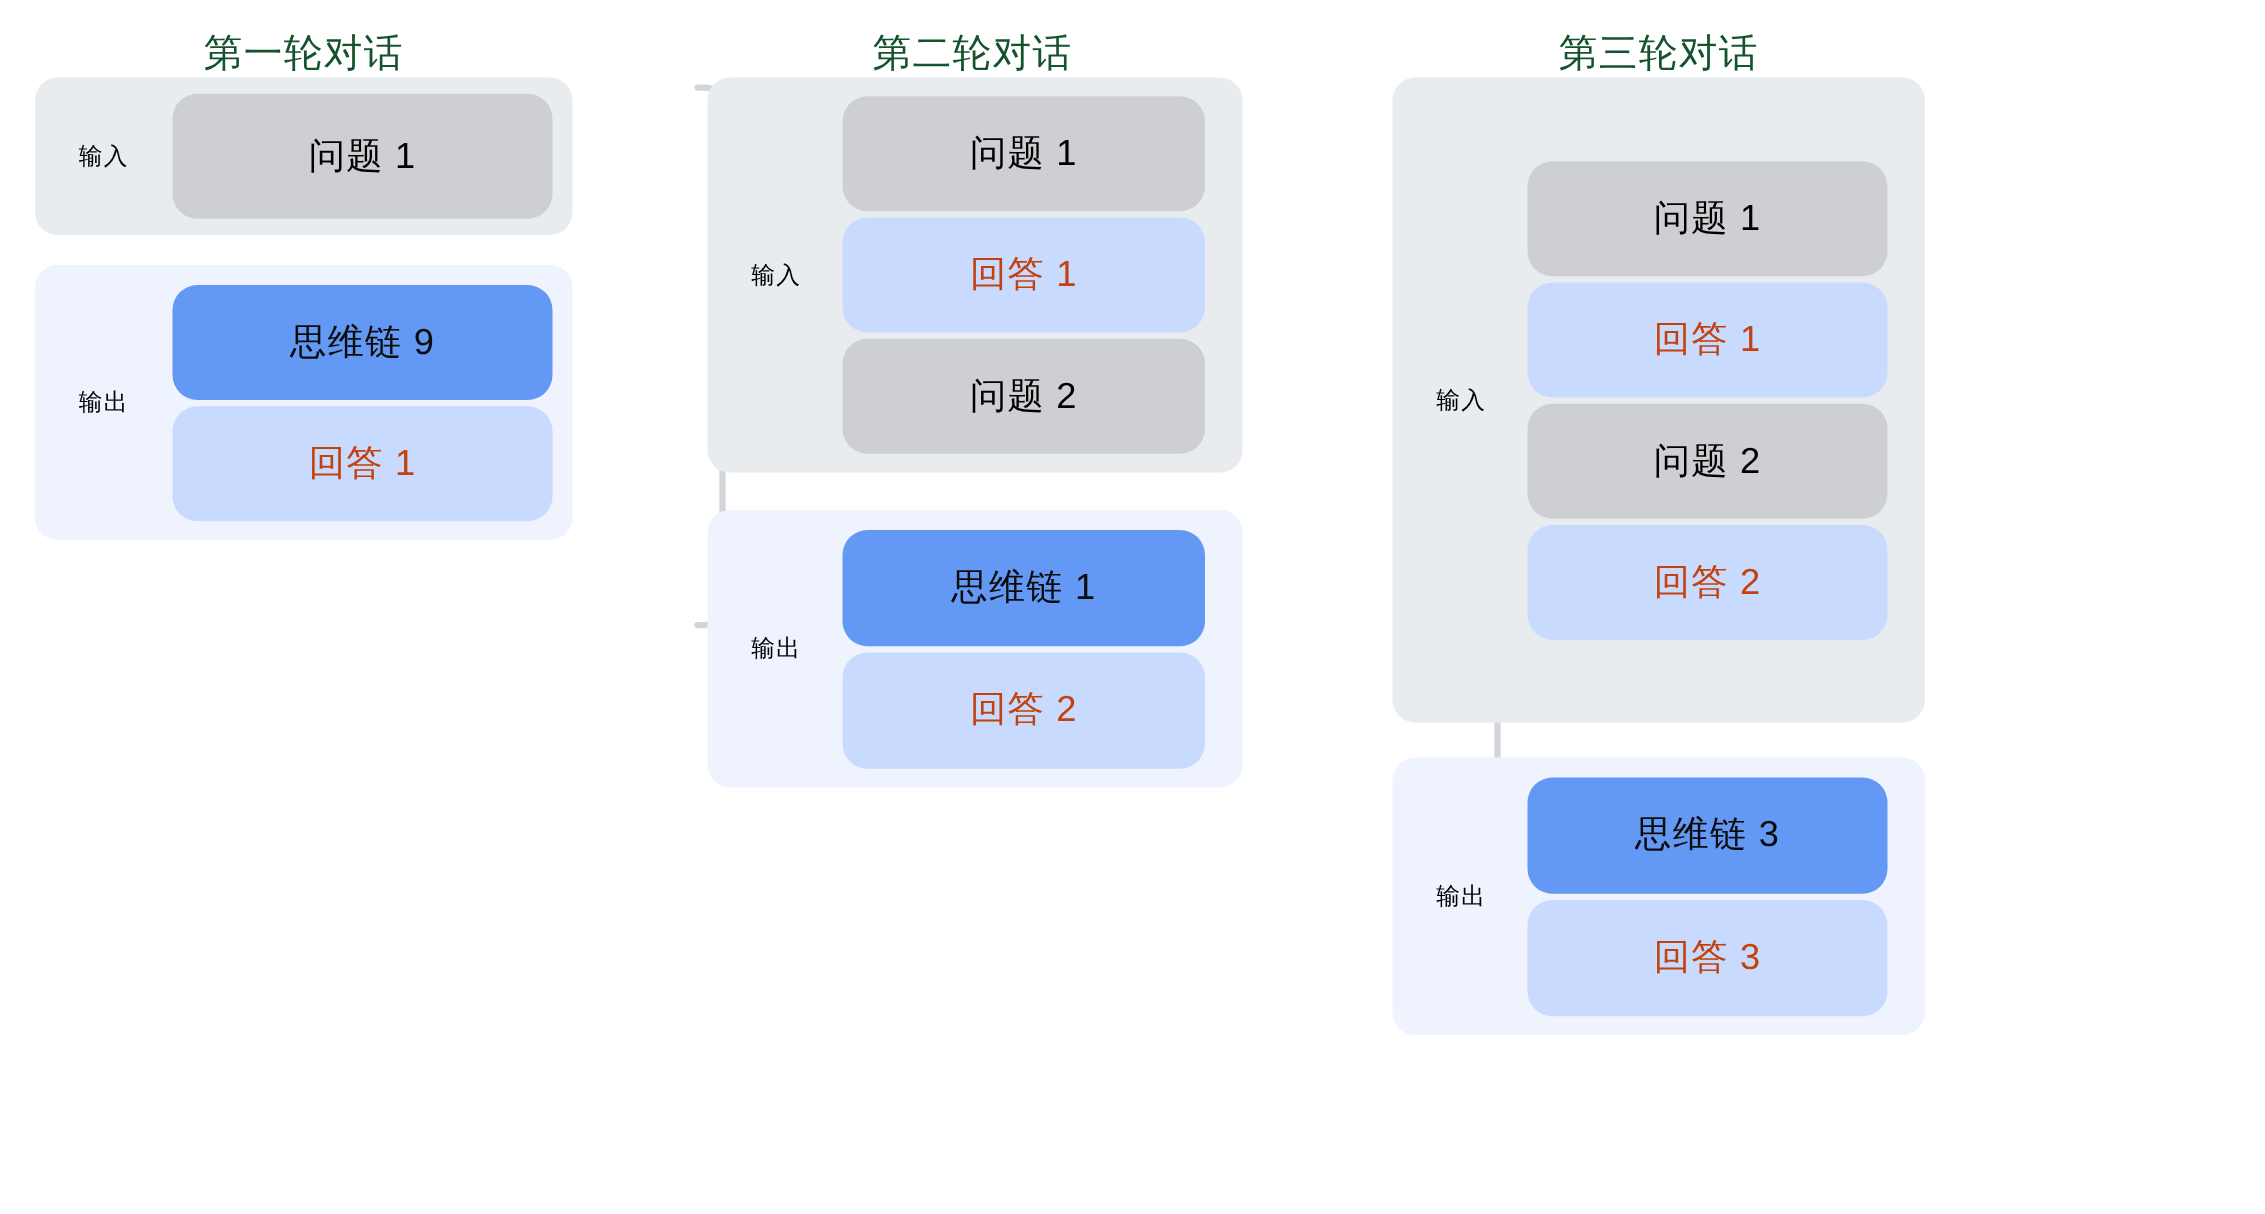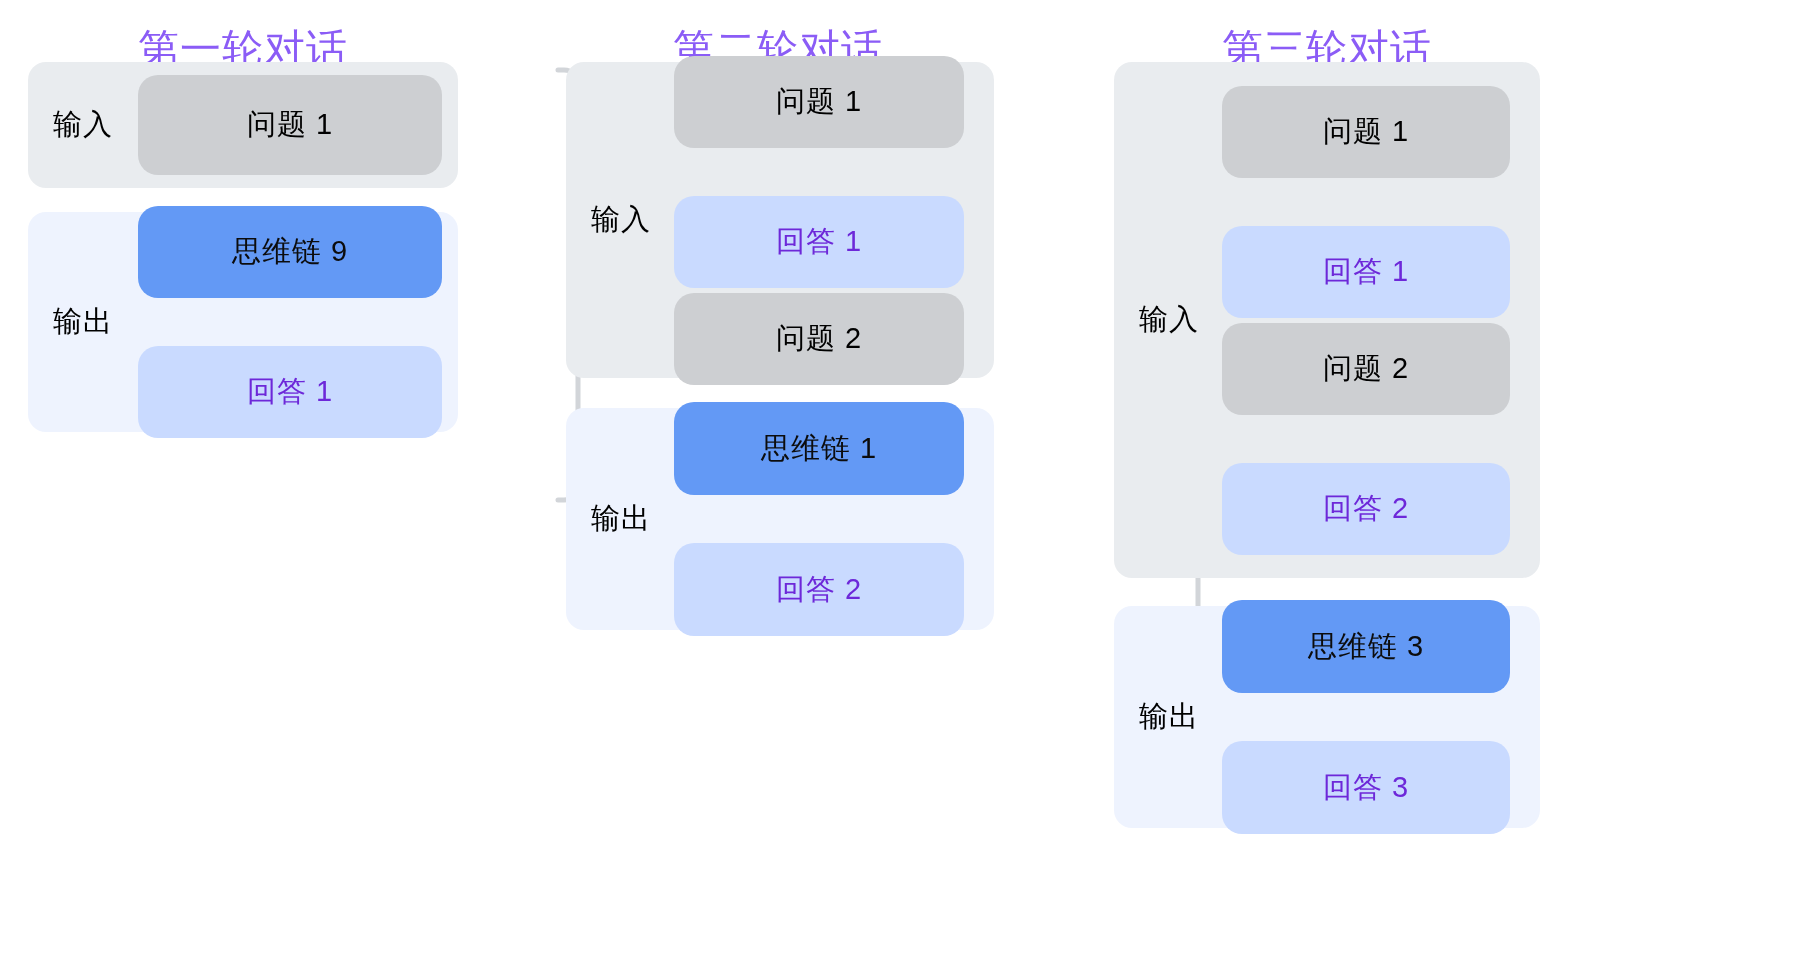--- a/index.html
+++ b/index.html
@@ -19,41 +19,41 @@
   #stage {
     position: relative;
     width: 1812px;
     height: 971px;
   }
 
   
   .col-title {
     position: absolute;
     text-align: center;
-    font-size: 41px;
+    font-size: 31px;
     font-weight: 400;
     letter-spacing: 1px;
-    color: #8b5cf6;
+    color: #14532d;
     white-space: nowrap;
   }
 
   
   .panel {
     position: absolute;
     display: flex;
     flex-direction: row;
     align-items: center;
     border-radius: 18px;
     box-sizing: border-box;
   }
   .panel.gray  { background: #e9ecef; }
   .panel.blue  { background: #eef3fe; }
 
   .panel-label {
-    font-size: 29px;
+    font-size: 19px;
     color: #000000;
     white-space: nowrap;
     text-align: center;
     flex: 0 0 auto;
     letter-spacing: 1px;
   }
 
   .stack {
     display: flex;
     flex-direction: column;
@@ -67,21 +67,21 @@
     border-radius: 20px;
     display: flex;
     align-items: center;
     justify-content: center;
     font-size: 29px;
     letter-spacing: 1px;
     white-space: nowrap;
     box-sizing: border-box;
   }
   .chip.question { background: #cdcfd2; color: #000000; }
-  .chip.answer   { background: #c9daff; color: #6d28d9; margin-top: 43px; }
+  .chip.answer   { background: #c9daff; color: #c2410c; }
   .chip.cot      { background: #6399f5; color: #0c0c0c; }
 
   
   .connector {
     position: absolute;
     pointer-events: none;
   }
   .connector svg { display: block; overflow: visible; }
 </style>
 </head>

